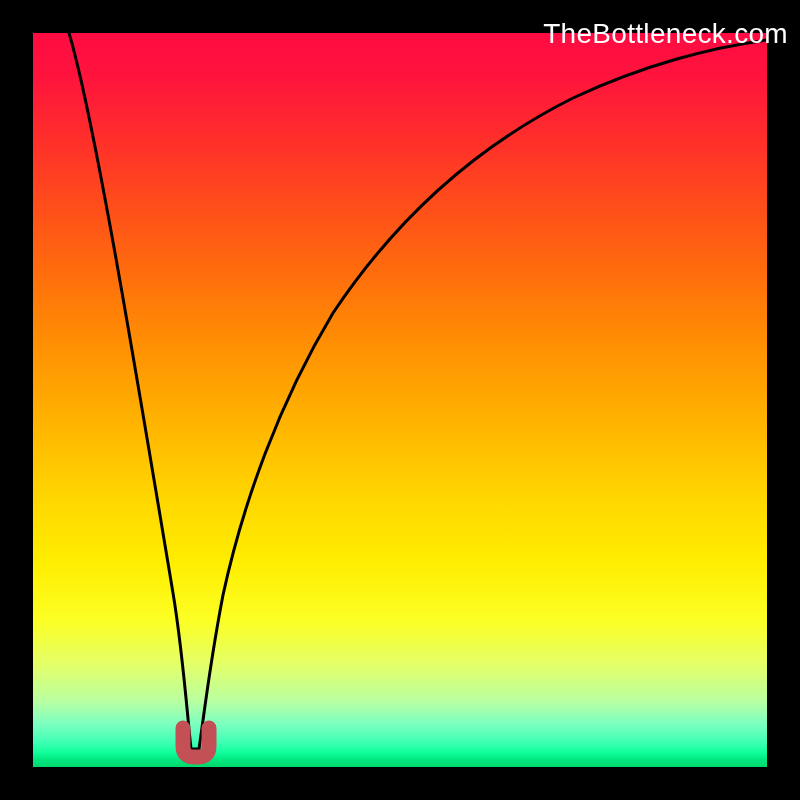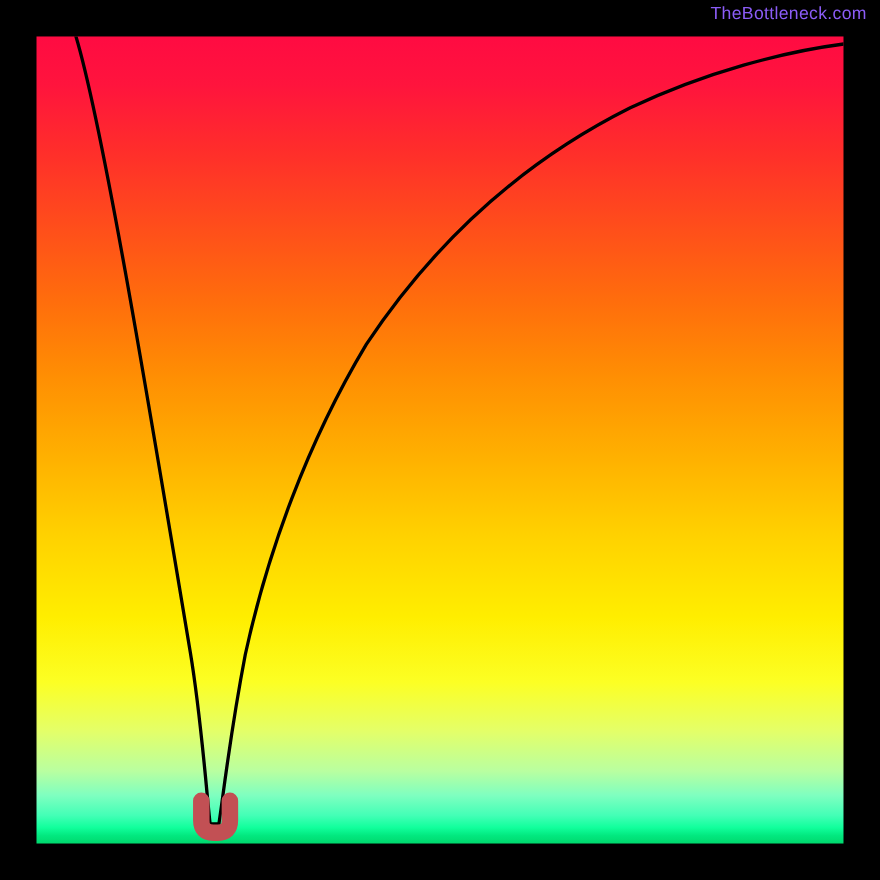--- a/index.html
+++ b/index.html
@@ -49,24 +49,24 @@
       #b9ffa0 91%,
       #7fffc0 94%,
       #43ffb6 96.5%,
       #11ff9c 98%,
       #02e87f 99%,
       #00d86d 100%
     );
   }
   .watermark {
     position: absolute;
-    top: 4px;
+    top: 18px;
     right: 12px;
-    color: #8b5cf6;
-    font-size: 16px;
+    color: #ffffff;
+    font-size: 28px;
     letter-spacing: 0.3px;
     user-select: none;
   }
   svg.curve-layer {
     position: absolute;
     left: 0;
     top: 0;
     width: 100%;
     height: 100%;
   }

